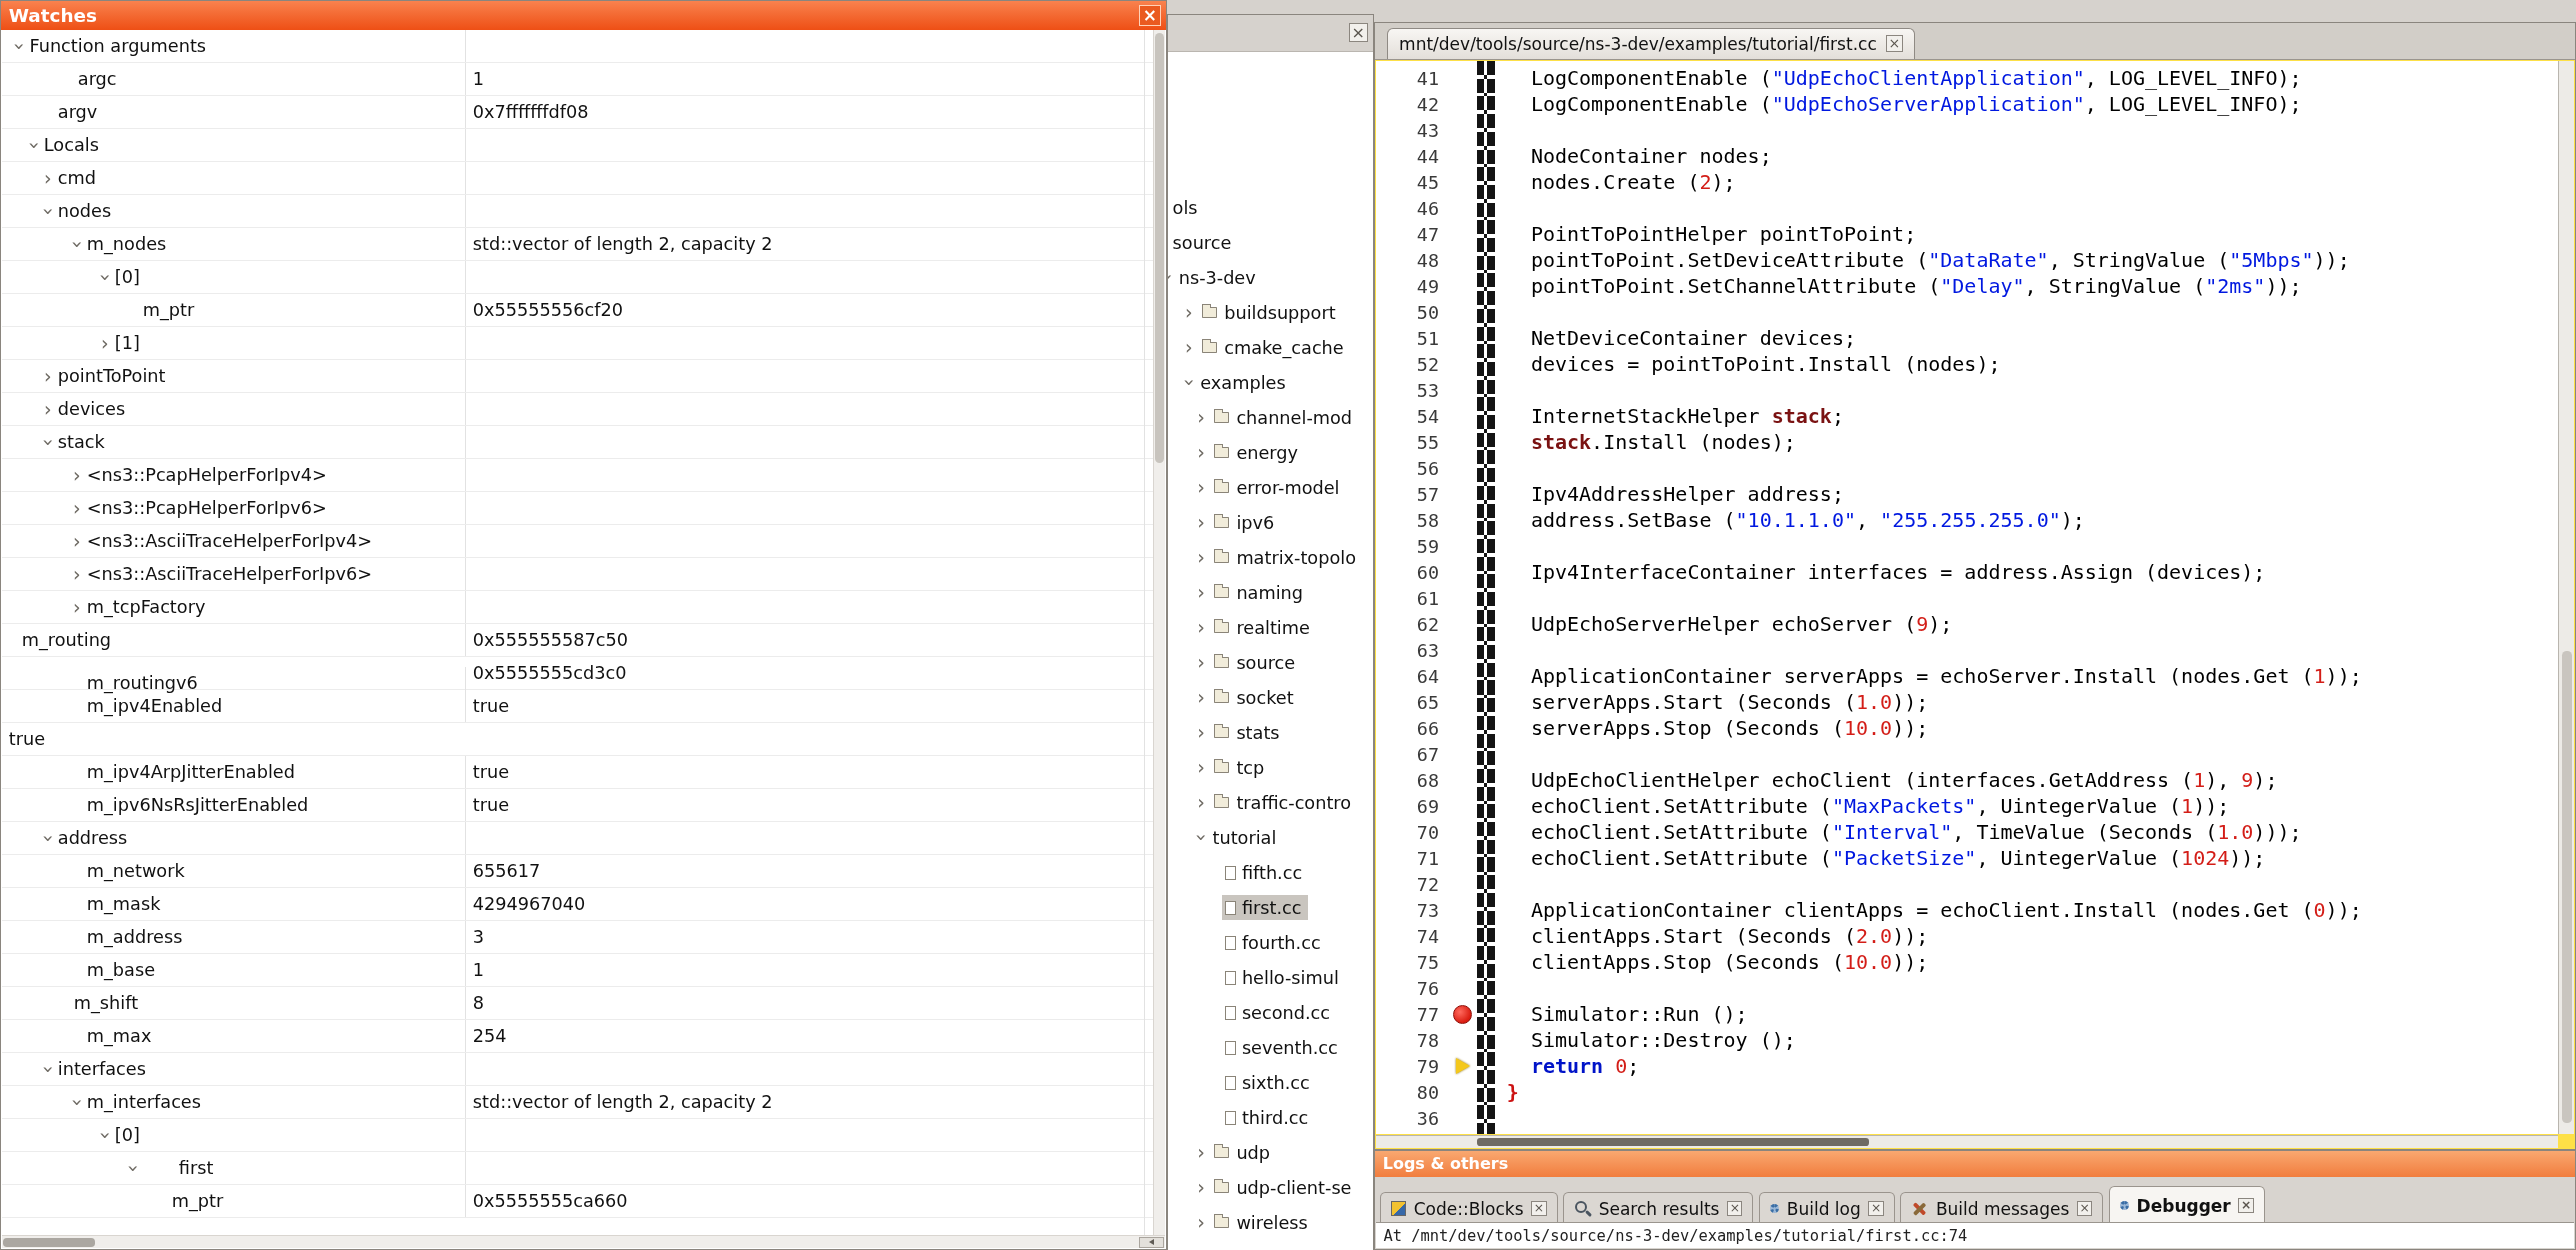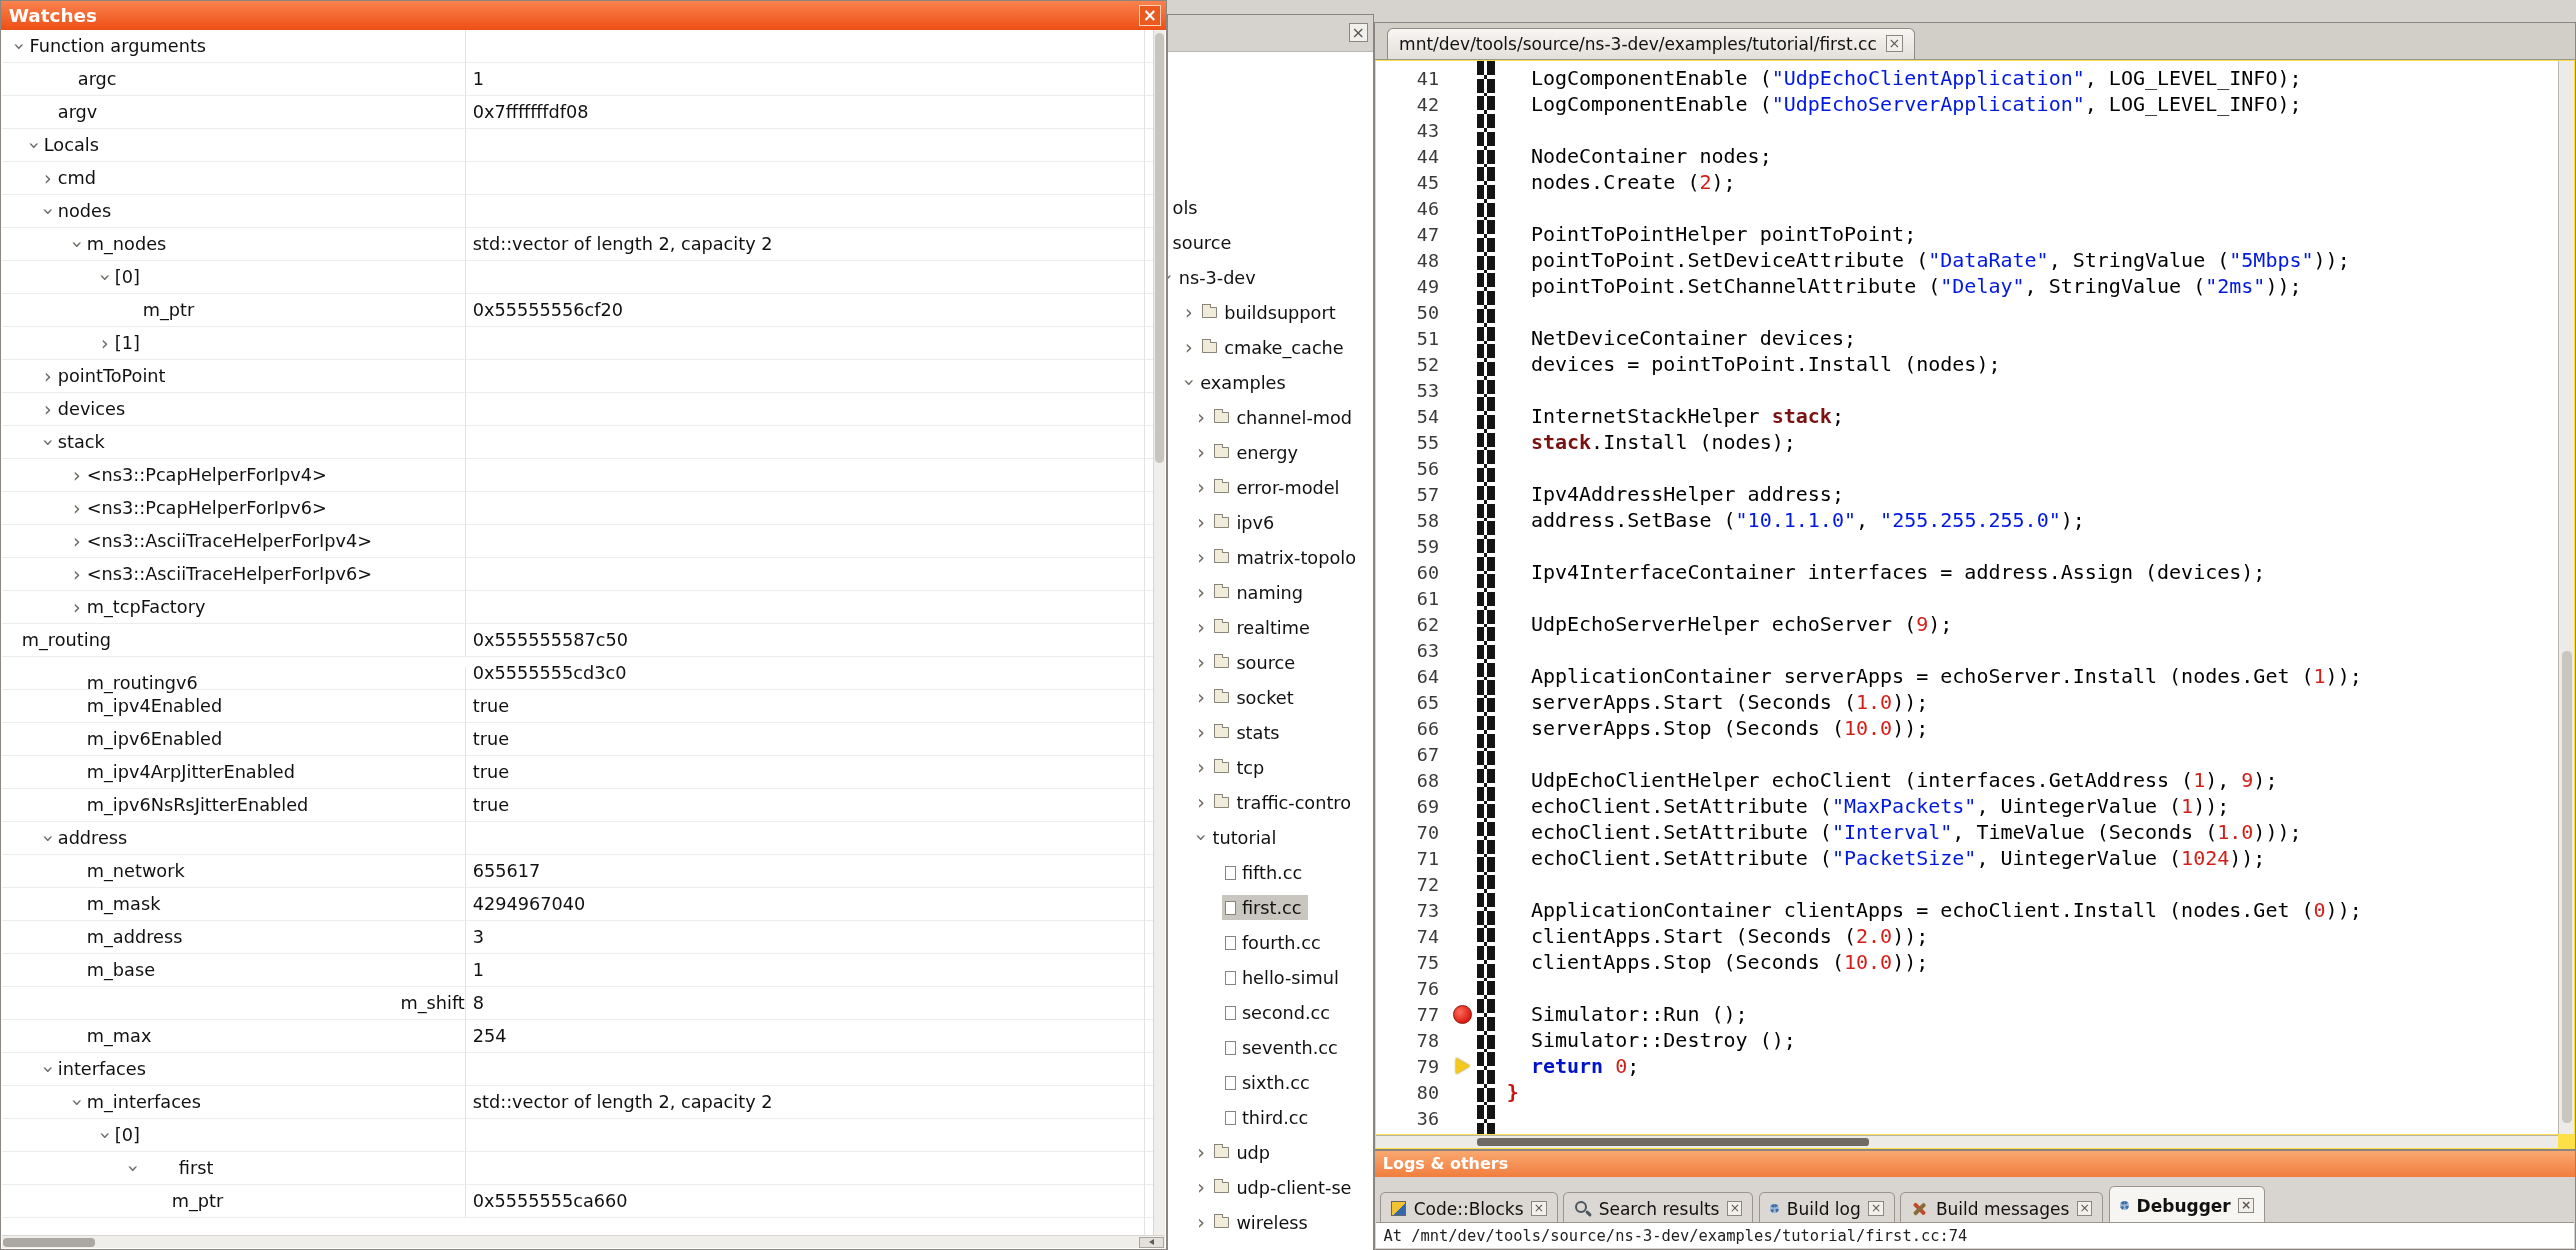--- a/index.html
+++ b/index.html
@@ -246,24 +246,20 @@
           <div class="w-value">0x5555555cd3c0</div>
         </div>
         <div class="w-row">
           <div class="w-name" style="padding-left: 65px;">
             <span class="tree-arrow"></span>
             <span>m_ipv4Enabled</span>
           </div>
           <div class="w-value">true</div>
         </div>
         <div class="w-row">
-          <div class="w-name" style="padding-left: 65px;">
-            <span class="tree-arrow"></span>
-            <span>m_ipv6Enabled</span>
-          </div>
           <div class="w-value">true</div>
         </div>
         <div class="w-row">
           <div class="w-name" style="padding-left: 65px;">
             <span class="tree-arrow"></span>
             <span>m_ipv4ArpJitterEnabled</span>
           </div>
           <div class="w-value">true</div>
         </div>
         <div class="w-row">
@@ -302,21 +298,21 @@
           <div class="w-value">3</div>
         </div>
         <div class="w-row">
           <div class="w-name" style="padding-left: 65px;">
             <span class="tree-arrow"></span>
             <span>m_base</span>
           </div>
           <div class="w-value">1</div>
         </div>
         <div class="w-row">
-          <div class="w-name" style="padding-left: 65px; justify-content: flex-end;">
+          <div class="w-name" style="padding-left: 52px;">
             <span class="tree-arrow"></span>
             <span>m_shift</span>
           </div>
           <div class="w-value">8</div>
         </div>
         <div class="w-row">
           <div class="w-name" style="padding-left: 65px;">
             <span class="tree-arrow"></span>
             <span>m_max</span>
           </div>

